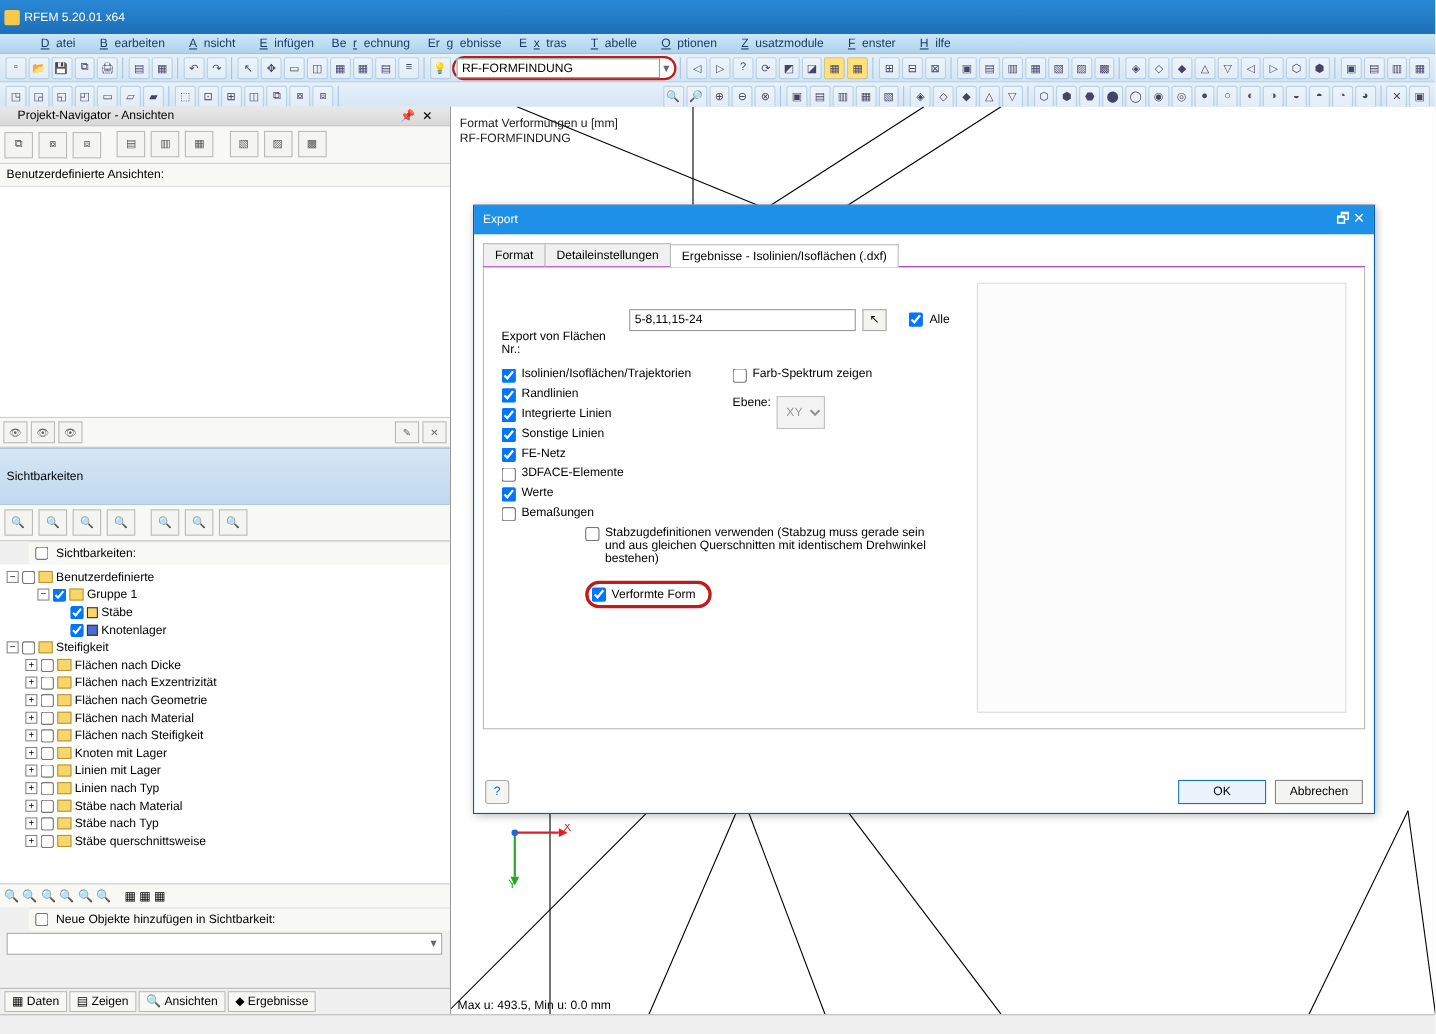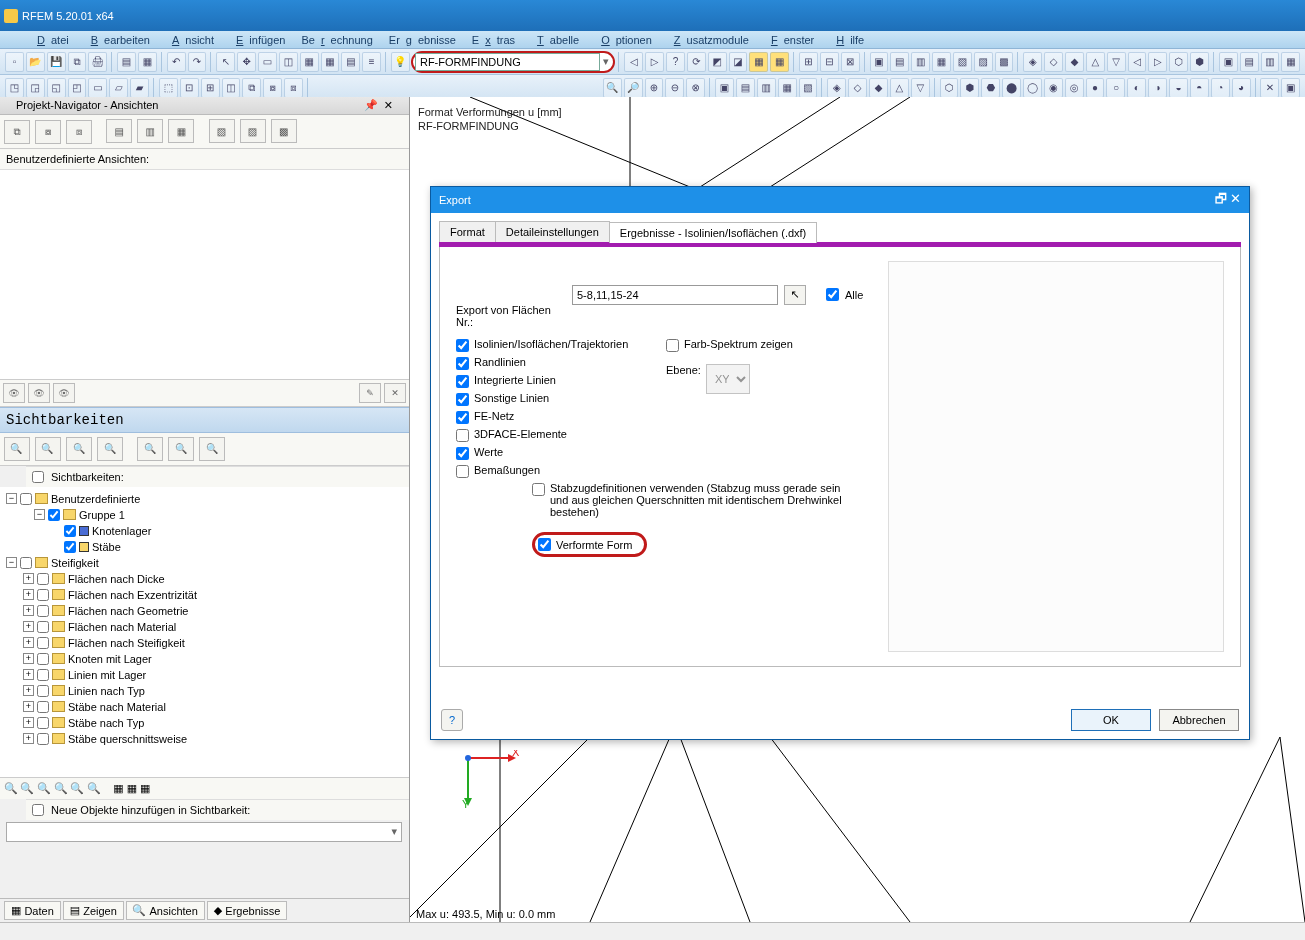--- a/index.html
+++ b/index.html
@@ -22,21 +22,21 @@
 
 
 .leftpanel { position: absolute; left: 0; top: 97px; width: 410px; height: 825px; background: #f0f0f0; border-right: 1px solid #999; }
 .panel-header { background: linear-gradient(#e8e8e8,#d8d8d8); padding: 2px 16px; border-bottom: 1px solid #bbb; display:flex; justify-content:space-between; align-items:flex-start; font-size:11px;}
 .panel-strip { background: #f8f8f4; padding: 4px; border-bottom:1px solid #ccc;}
 .panel-strip .ptbtn { width:26px; height:24px; border:1px solid #bbb; background:#f4f4f0; display:inline-flex; align-items:center; justify-content:center; margin-right:2px; font-size:10px; color:#555;}
 .panel-label { padding:4px 6px; font-size:11px; background:#f8f8f4; border-bottom:1px solid #ddd;}
 .panel-body { background:#fff; height:210px; border-bottom:1px solid #ccc;}
 .panel-small-strip { background:#f8f8f4; padding:3px; border-bottom:1px solid #ccc; display:flex; gap:3px;}
 .ptbtn-sm { width:22px; height:20px; border:1px solid #bbb; background:#f4f4f0; display:inline-flex; align-items:center; justify-content:center; font-size:9px; color:#666;}
-.section-hdr { background: linear-gradient(#d6e6f5,#c0d8ee); padding:4px 6px; border-top:1px solid #9fbede; border-bottom:1px solid #9fbede; font-size:14px;font-family:Liberation Mono, monospace;}
+.section-hdr { background: linear-gradient(#d6e6f5,#c0d8ee); padding:19px 6px; border-top:1px solid #9fbede; border-bottom:1px solid #9fbede; font-size:11px;}
 .tree { background:#fff; padding:4px 6px; font-size:11px; line-height:16px; height:290px; overflow:auto;}
 .tree-row { display:flex; align-items:center; white-space:nowrap;}
 .exp { width:11px; height:11px; border:1px solid #888; display:inline-flex; align-items:center; justify-content:center; font-size:9px; margin-right:3px; background:#fff; line-height:9px;}
 .cb { width:12px; height:12px; margin-right:3px;}
 .folder { width:13px; height:11px; background: #f8d66a; border:1px solid #b8963a; margin-right:3px; display:inline-block;}
 .node-sq { width:10px; height:10px; border:1px solid #333; margin-right:3px; display:inline-block;}
 .bottom-strip { background:#f8f8f4; padding:4px; border-top:1px solid #ccc; display:flex; gap:3px;}
 .cb-line { padding:4px 6px; background:#f8f8f4; display:flex; align-items:center; gap:4px; border-top:1px solid #ddd;margin-left:26px;}
 .dropdown { width:396px; height:20px; border:1px solid #aaa; background:#fff; margin:2px 6px;}
 .tabbar { position:absolute; bottom:0; left:0; width:100%; background:#f0f0f0; border-top:1px solid #bbb; padding:2px 4px; display:flex; gap:2px;}
@@ -47,21 +47,21 @@
 .vp-label { position:absolute; top:8px; left:8px; font-size:11px; color:#222; line-height:14px;}
 .vp-status { position:absolute; bottom:2px; left:6px; font-size:11px;}
 svg.wire { position:absolute; inset:0; width:100%; height:100%;}
 .axis { position:absolute; left:50px; bottom:110px; }
 
 
 .dialog { position:absolute; left:430px; top:186px; width:820px; height:554px; background:#fff; border:1px solid #0a5aa0; box-shadow: 2px 2px 8px rgba(0,0,0,0.3);}
 .dlg-title { background:#1e90e8; color:#fff; height:26px; display:flex; align-items:center; justify-content:space-between; padding:0 8px;}
 .dlg-title .wbtn { width:30px; text-align:center; font-size:13px;}
 .dlg-body { padding:8px 8px 0 8px;}
-.tabstrip { border-bottom:5px solid #a21caf; display:flex;}
+.tabstrip { border-bottom:1px solid #a21caf; display:flex;}
 .dtab { padding:4px 10px; border:1px solid #bbb; border-bottom:none; background:#f0f0f0; margin-right:-1px; font-size:11px;}
 .dtab.active { background:#fff; position:relative; top:1px;}
 .tabcontent { border:1px solid #bbb; border-top:none; padding:14px 16px; height:420px; display:flex; gap:12px;}
 .leftcol { flex: 0 0 420px;}
 .rightcol { flex: 1; border:1px solid #ddd; background:#fcfcfc;}
 .row { display:flex; align-items:center; margin-bottom:10px; gap:6px;}
 .lbl { width:110px;margin-top:43px;}
 .tinput { border:1px solid #999; height:20px; padding:0 4px; width:206px; font-size:11px;}
 .pickbtn { width:22px; height:20px; border:1px solid #aaa; background:#f4f4f0;}
 .chkrow { display:flex; align-items:flex-start; gap:5px; margin-bottom:4px; font-size:11px;}
@@ -271,27 +271,27 @@
         <span>Benutzerdefinierte</span>
       </div>
     <div class="tree-row" style="padding-left:28px;">
         <span class="exp">−</span>
         <input type="checkbox" class="cb" checked="" style="">
         <span class="folder"></span>
         <span>Gruppe 1</span>
       </div>
     <div class="tree-row" style="padding-left:58px;">
         <input type="checkbox" class="cb" checked="" style="">
+        <span class="node-sq" style="background:#f8d66a;"></span>
+        <span>Stäbe</span>
+      </div>
+    <div class="tree-row" style="padding-left:58px;">
+        <input type="checkbox" class="cb" checked="" style="">
         <span class="node-sq" style="background:#4a6cd4;"></span>
         <span>Knotenlager</span>
-      </div>
-    <div class="tree-row" style="padding-left:58px;">
-        <input type="checkbox" class="cb" checked="" style="">
-        <span class="node-sq" style="background:#f8d66a;"></span>
-        <span>Stäbe</span>
       </div>
     <div class="tree-row">
         <span class="exp">−</span>
         <input type="checkbox" class="cb" style="">
         <span class="folder"></span>
         <span>Steifigkeit</span>
       </div>
     <div id="gen-items">
         <div class="tree-row" style="padding-left: 17px;">
           <span class="exp">+</span>

